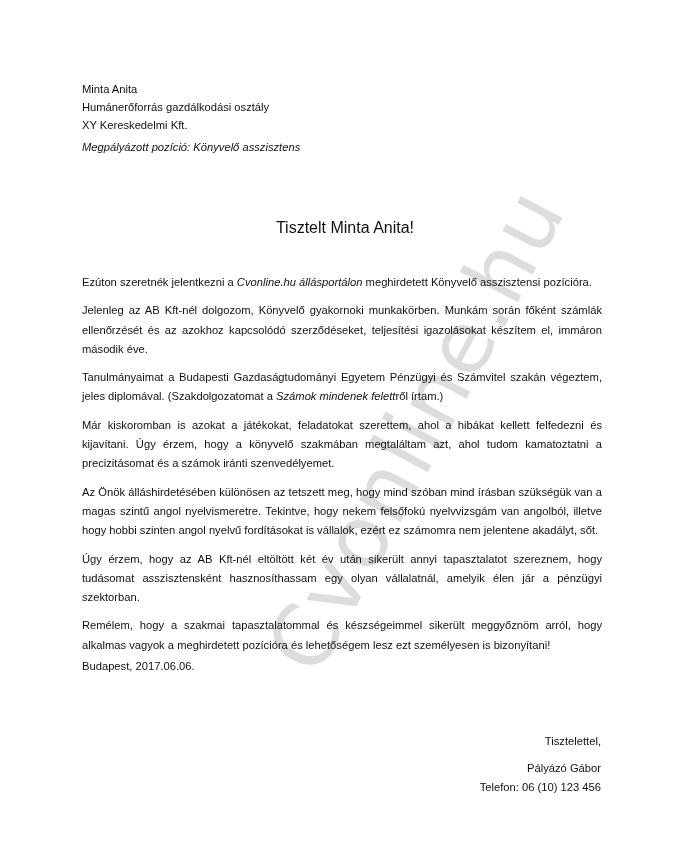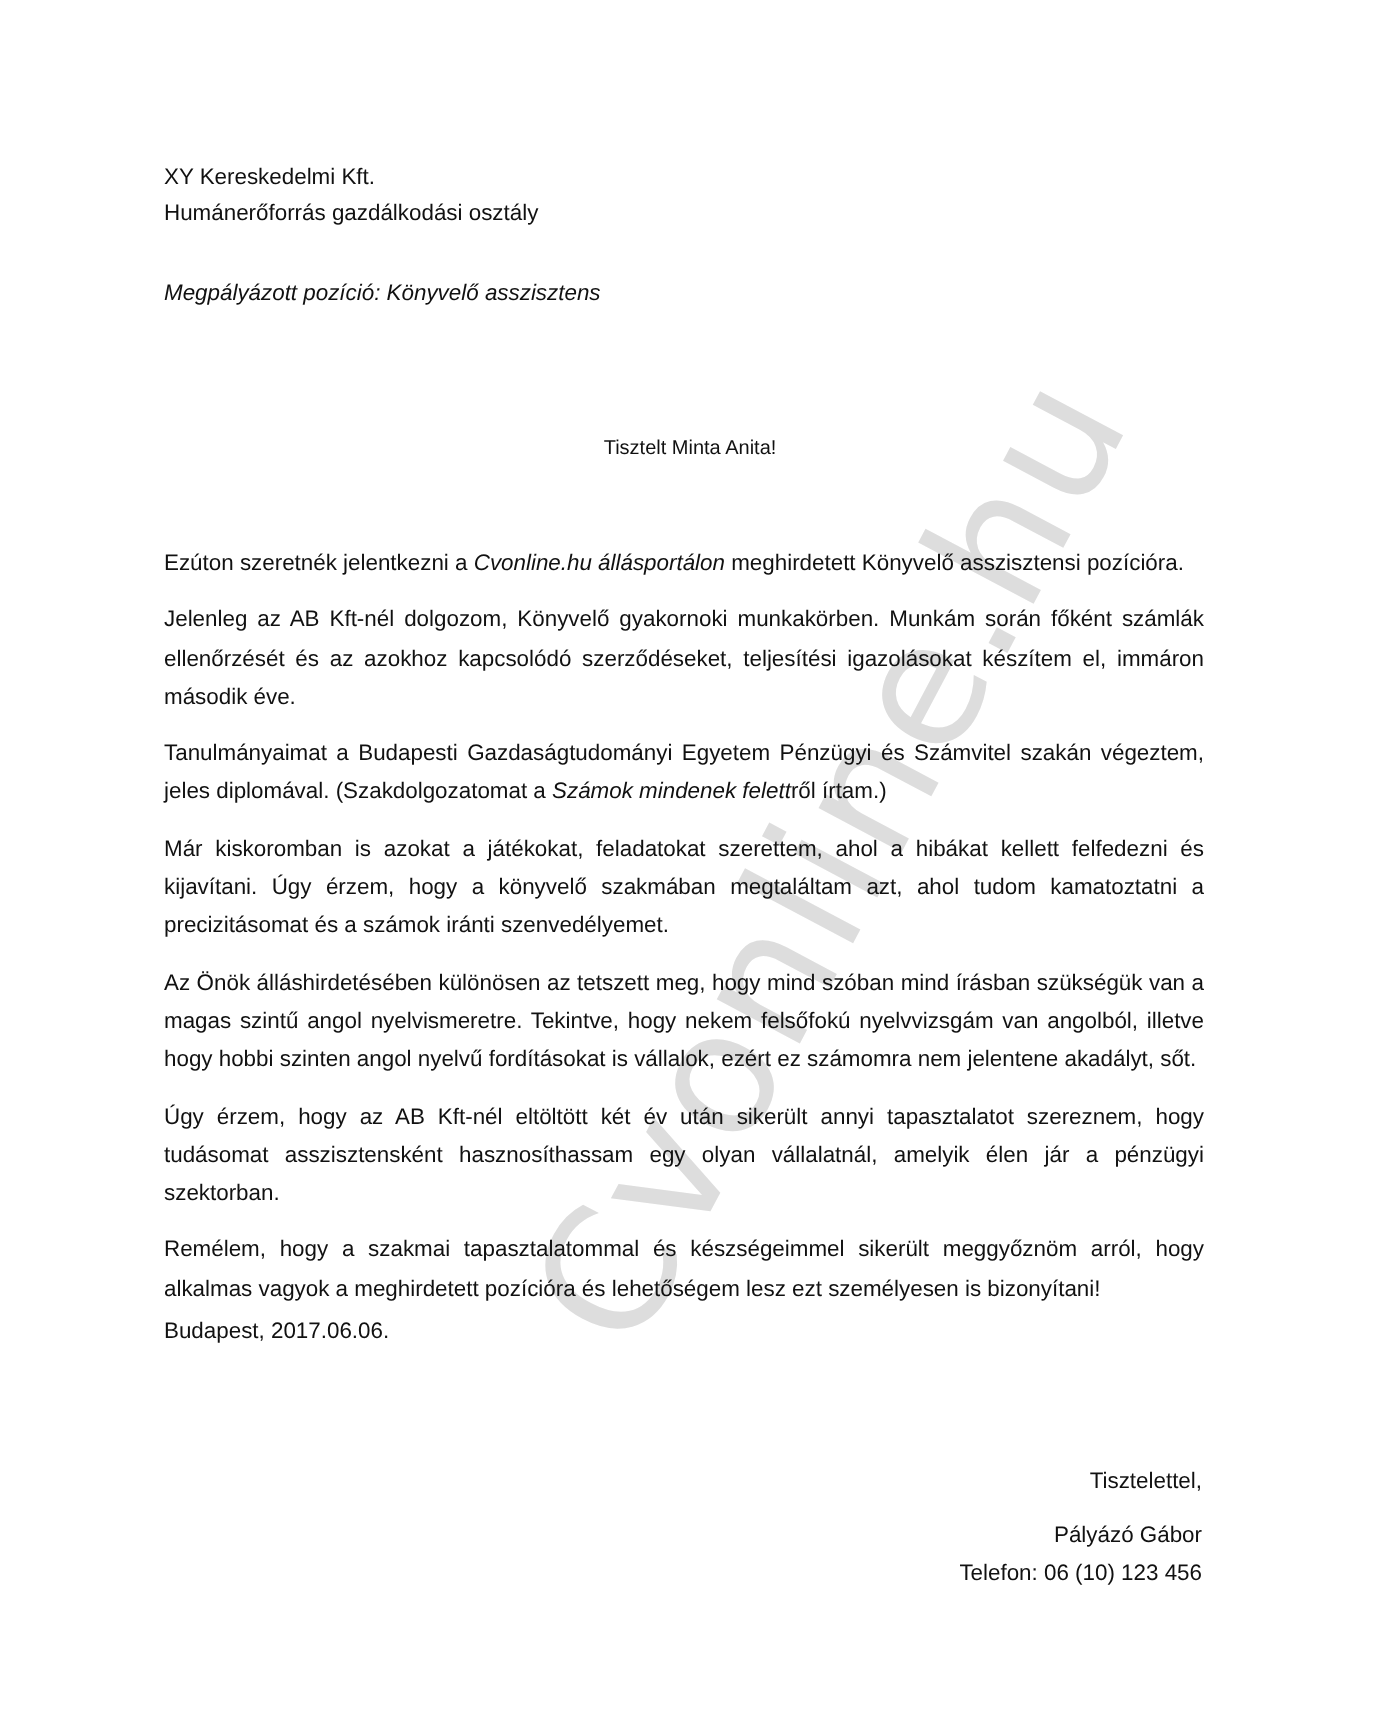--- a/index.html
+++ b/index.html
@@ -12,38 +12,39 @@
     .watermark {
       position: absolute; left: 150px; top: 380px;
       font-family: "DejaVu Sans", sans-serif; font-size: 86px; font-weight: 400;
       color: #d2d2d2; opacity: 0.75; transform: rotate(-62deg);
       transform-origin: center; white-space: nowrap; letter-spacing: 2px;
       pointer-events: none; z-index: 0;
     }
     .content { position: absolute; left: 82px; width: 520px; z-index: 1; }
     .addr { top: 80px; line-height: 18px; }
     .position { top: 141px; font-style: italic; }
-    .greeting { position: absolute; left: 0; width: 690px; top: 219px; text-align: center; font-size: 10px; z-index: 1; }
+    .greeting { position: absolute; left: 0; width: 690px; top: 219px; text-align: center; font-size: 16px; z-index: 1; }
     .body-text { top: 273px; line-height: 19.3px; }
     .body-text p { margin: 0 0 9px 0; text-align: justify; }
     .date { top: 660px; }
     .sign { position: absolute; right: 89px; top: 712px; text-align: right; line-height: 19px; z-index: 1; margin-top: 20px; }
     .sign .gap { height: 8px; }
     a.email { color: #1f5fa8; text-decoration: underline; }
     i { font-style: italic; }
   </style>
 </head>
 <body>
 
 <div class="page">
   <div class="watermark">Cvonline.hu</div>
 
   <div class="content addr">
+    <div>Minta Anita</div>
+    <div>Humánerőforrás gazdálkodási osztály</div>
     <div>XY Kereskedelmi Kft.</div>
-    <div>Humánerőforrás gazdálkodási osztály</div>
   </div>
 
   <div class="content position">Megpályázott pozíció: Könyvelő asszisztens</div>
 
   <div class="greeting">Tisztelt Minta Anita!</div>
 
   <div class="content body-text">
     <p><span>Ezúton szeretnék jelentkezni a </span><i>Cvonline.hu állásportálon</i><span> meghirdetett Könyvelő asszisztensi pozícióra.</span></p>
     <p>Jelenleg az AB Kft-nél dolgozom, Könyvelő gyakornoki munkakörben. Munkám során főként számlák ellenőrzését és az azokhoz kapcsolódó szerződéseket, teljesítési igazolásokat készítem el, immáron második éve.</p>
     <p><span>Tanulmányaimat a Budapesti Gazdaságtudományi Egyetem Pénzügyi és Számvitel szakán végeztem, jeles diplomával. (Szakdolgozatomat a </span><i>Számok mindenek felett</i><span>ről írtam.)</span></p>

